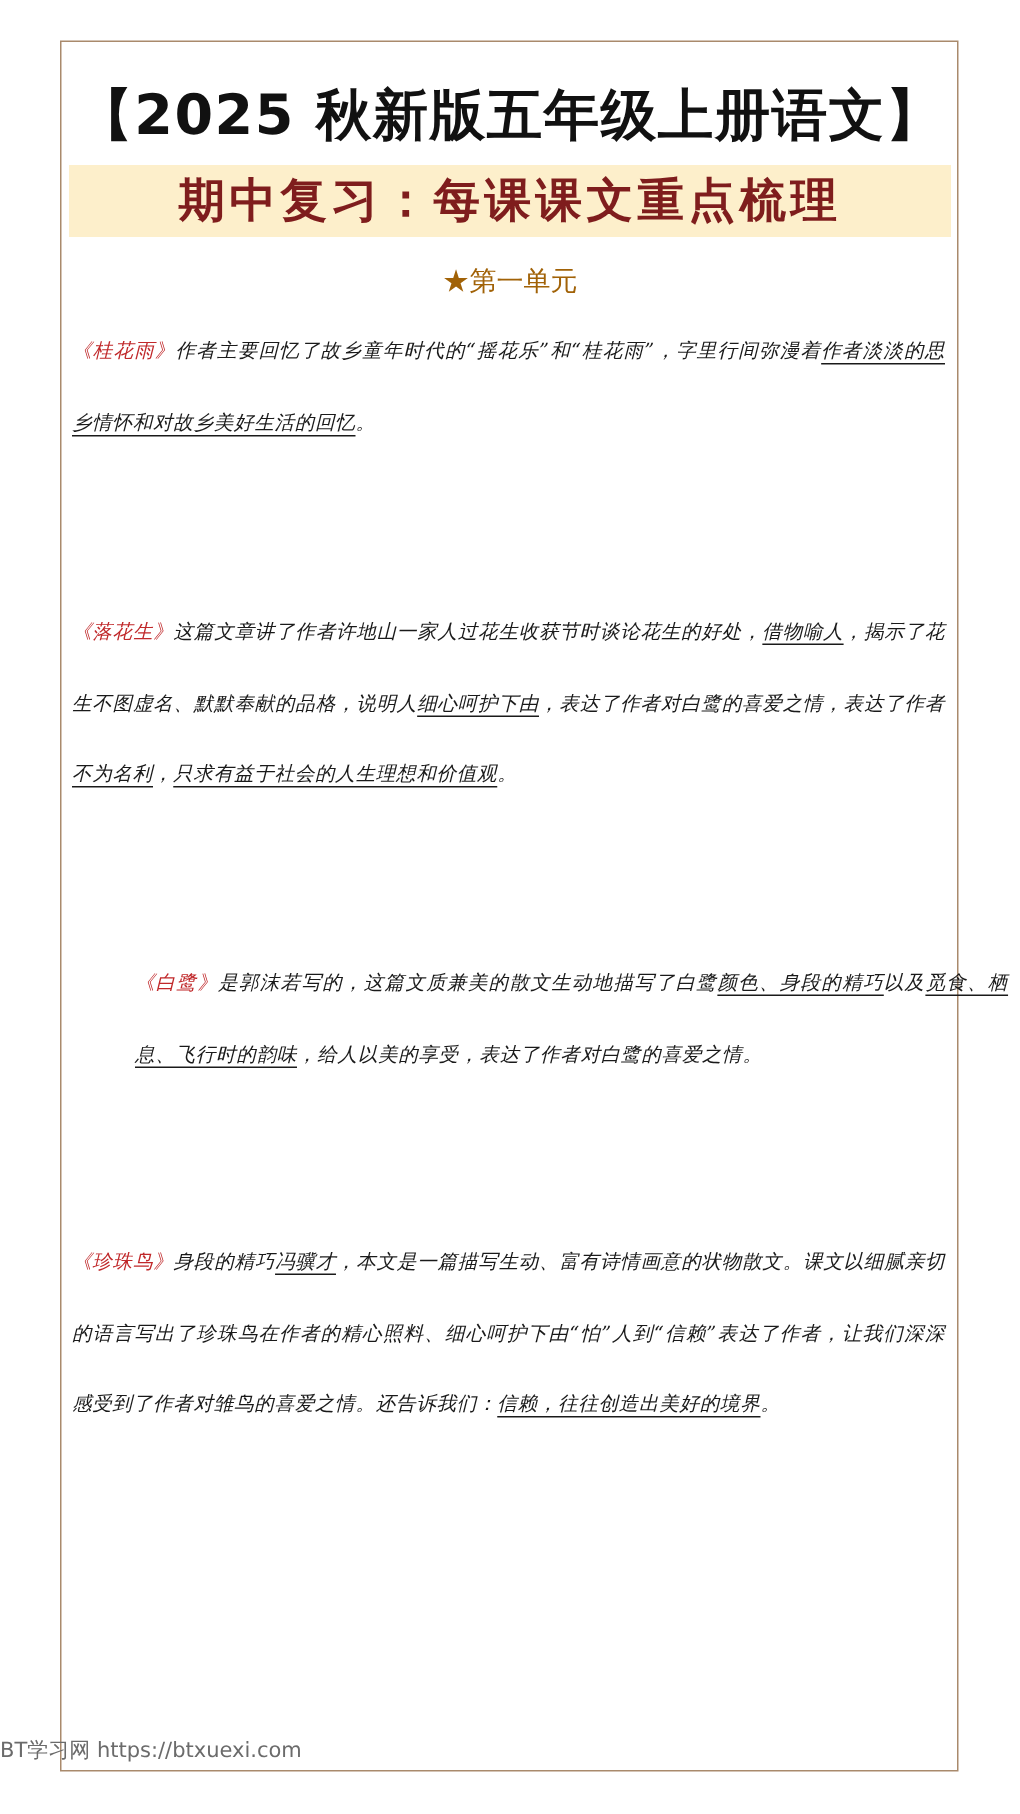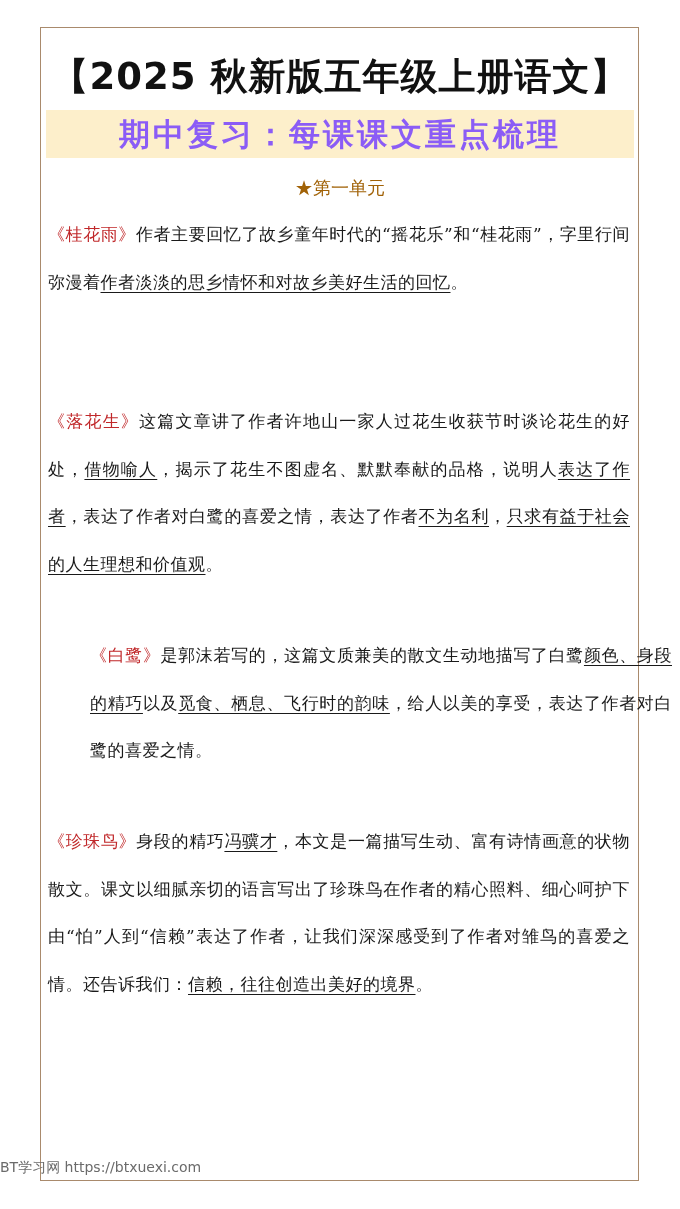--- a/index.html
+++ b/index.html
@@ -14,30 +14,30 @@
     font-family: "DejaVu Sans", "Liberation Sans", sans-serif;
     font-weight: bold; font-size: 37px; color: #111111; letter-spacing: 1px;
     line-height: 50px; white-space: nowrap;
   }
   .banner {
     position: absolute; left: 46px; top: 110px; width: 588px; height: 48px;
     background: #fdefcb; text-align: center;
   }
   .banner span {
     font-family: "DejaVu Serif", "Liberation Serif", serif; font-weight: bold;
-    font-size: 31px; line-height: 48px; color: #8b5cf6; letter-spacing: 3px;
+    font-size: 31px; line-height: 48px; color: #7f1d1d; letter-spacing: 3px;
   }
   .unit {
     position: absolute; left: 0; right: 0; top: 174px; text-align: center;
     font-size: 18px; color: #a16207; line-height: 28px;
   }
   .section {
     position: absolute; left: 48px; width: 582px;
-    font-size: 17px; color: #1a1a1a; line-height: 47.5px;
-    text-align: justify; letter-spacing: 0.5px;
+    font-size: 13px; color: #1a1a1a; line-height: 47.5px;
+    text-align: justify; letter-spacing: 0.5px; font-style: italic;
   }
   .lesson { color: #c0282a; }
   .u { text-decoration: underline; text-underline-offset: 4px; text-decoration-thickness: 1px; }
   .footer {
     position: absolute; left: 0; right: 0; top: 1157px; 
     font-family: "DejaVu Sans", "Liberation Sans", sans-serif;
     font-size: 14px; color: #6b6b6b; line-height: 20px;
   }
 </style>
 </head>
@@ -51,21 +51,21 @@
   <span>期中复习：每课课文重点梳理</span>
 </div>
 
 <div class="unit">★第一单元</div>
 
 <div class="section" style="top:211px;">
   <span class="lesson">《桂花雨》</span><span>作者主要回忆了故乡童年时代的“摇花乐”和“桂花雨”，字里行间弥漫着</span><span class="u">作者淡淡的思乡情怀和对故乡美好生活的回忆</span><span>。</span>
 </div>
 
 <div class="section" style="top:398px;">
-  <span class="lesson">《落花生》</span><span>这篇文章讲了作者许地山一家人过花生收获节时谈论花生的好处，</span><span class="u">借物喻人</span><span>，揭示了花生不图虚名、默默奉献的品格，说明人</span><span class="u">表达了作者</span><span>，表达了作者对白鹭的喜爱之情，表达了作者</span><span class="u">不为名利</span><span>，</span><span class="u">只求有益于社会的人生理想和价值观</span><span>。</span>
+  <span class="lesson">《落花生》</span><span>这篇文章讲了作者许地山一家人过花生收获节时谈论花生的好处，</span><span class="u">借物喻人</span><span>，揭示了花生不图虚名、默默奉献的品格，说明人</span><span class="u">细心呵护下由</span><span>，表达了作者对白鹭的喜爱之情，表达了作者</span><span class="u">不为名利</span><span>，</span><span class="u">只求有益于社会的人生理想和价值观</span><span>。</span>
 </div>
 
 <div class="section" style="top:632px;margin-left:42px;">
   <span class="lesson">《白鹭》</span><span>是郭沫若写的，这篇文质兼美的散文生动地描写了白鹭</span><span class="u">颜色、身段的精巧</span><span>以及</span><span class="u">觅食、栖息、飞行时的韵味</span><span>，给人以美的享受，表达了作者对白鹭的喜爱之情。</span>
 </div>
 
 <div class="section" style="top:818px;">
   <span class="lesson">《珍珠鸟》</span><span>身段的精巧</span><span class="u">冯骥才</span><span>，本文是一篇描写生动、富有诗情画意的状物散文。课文以细腻亲切的语言写出了珍珠鸟在作者的精心照料、细心呵护下由“怕”人到“信赖”表达了作者，让我们深深感受到了作者对雏鸟的喜爱之情。还告诉我们：</span><span class="u">信赖，往往创造出美好的境界</span><span>。</span>
 </div>
 

